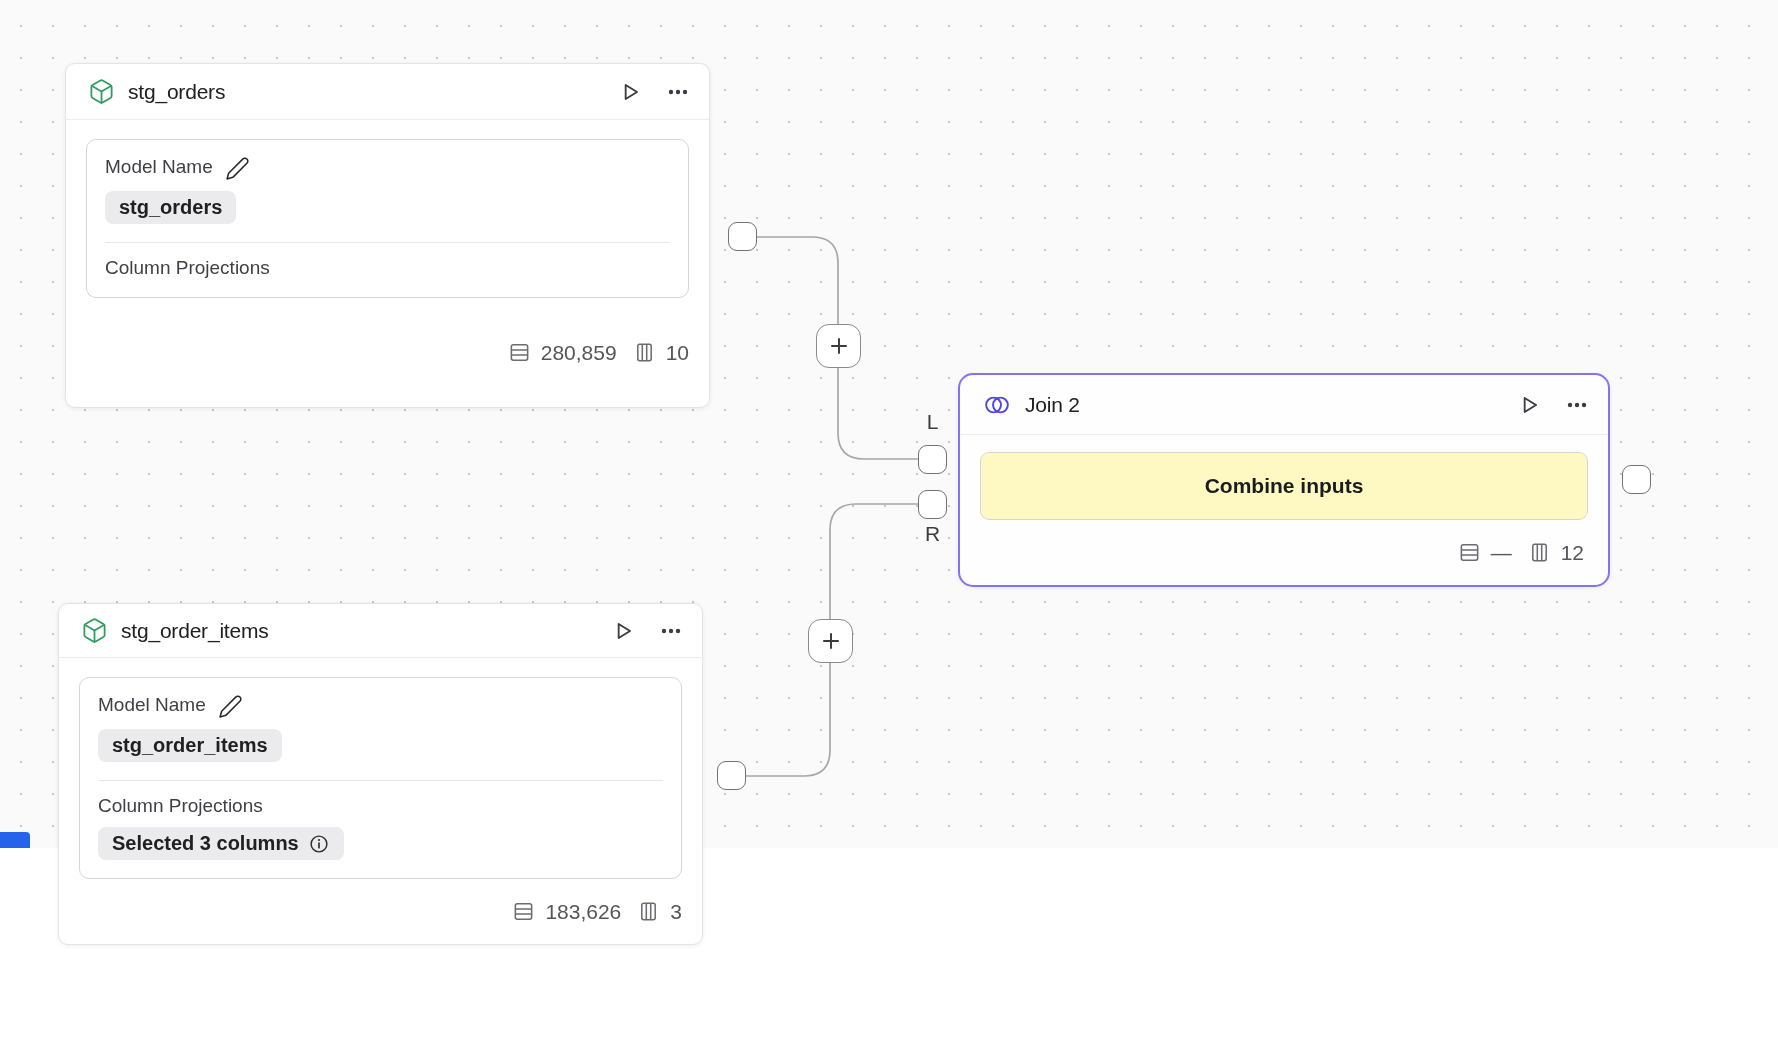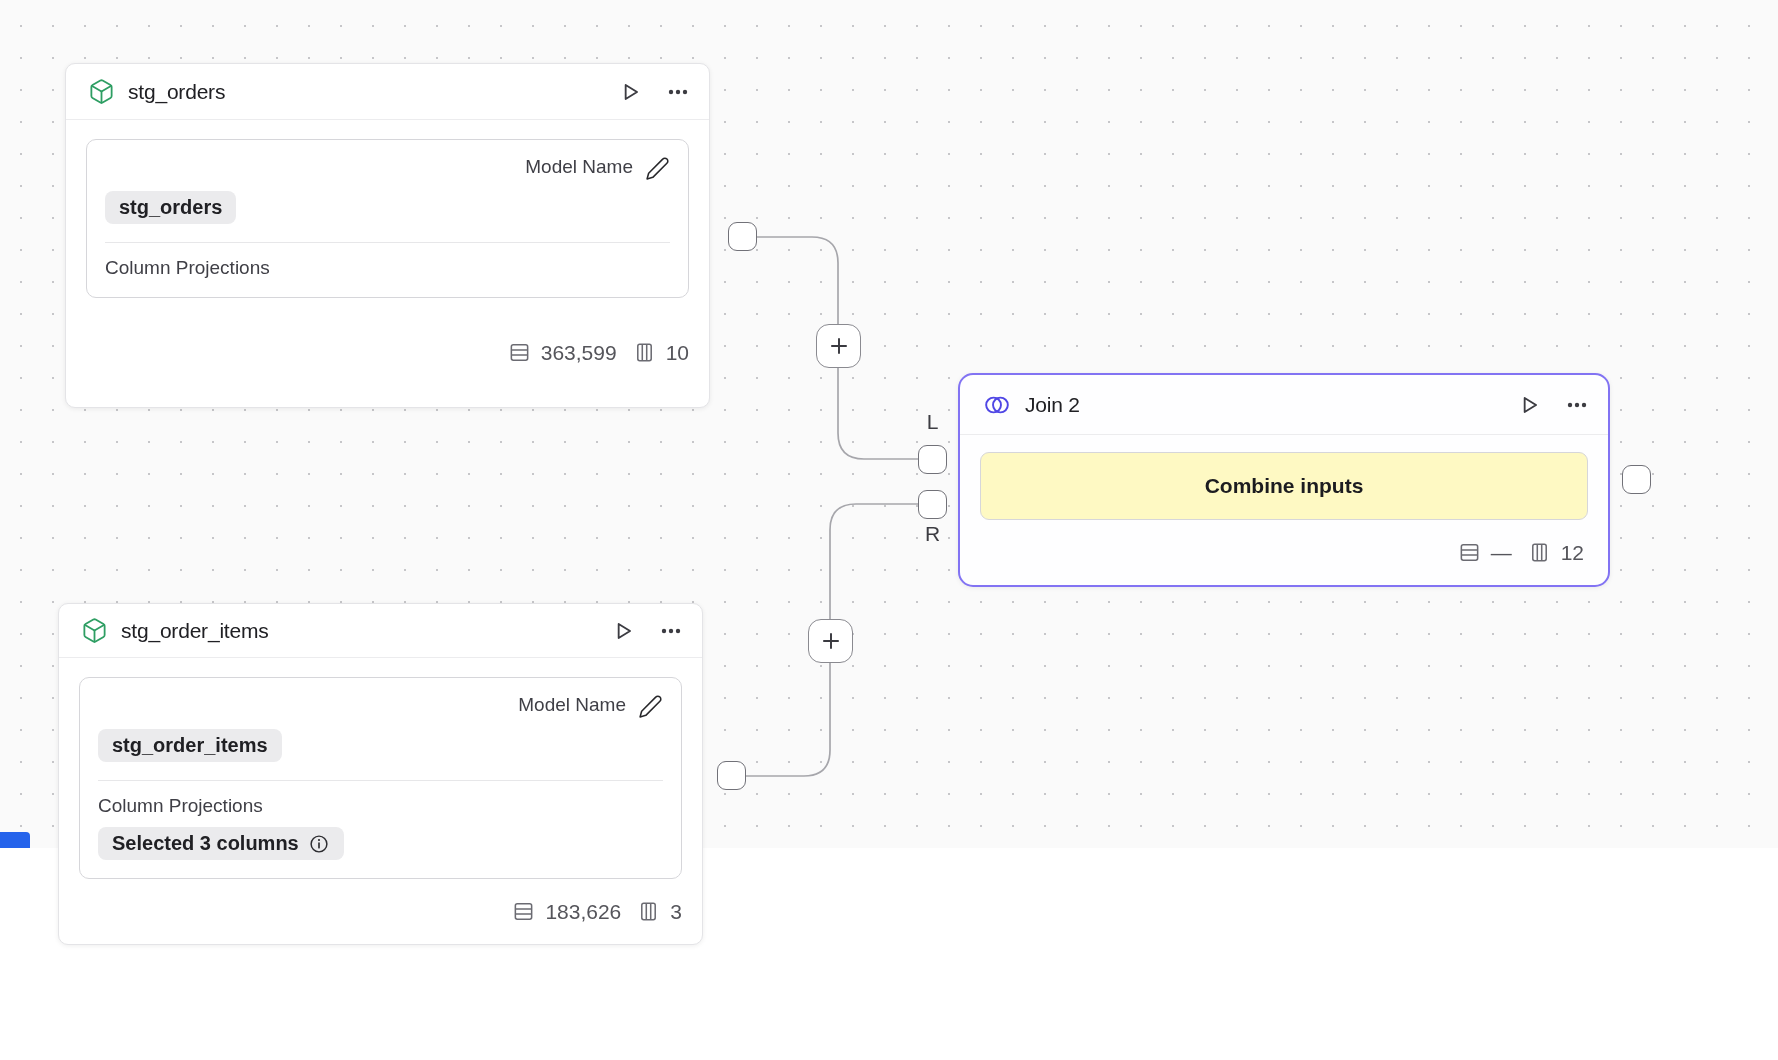--- a/index.html
+++ b/index.html
@@ -19,21 +19,21 @@
   .node-header{display:flex;align-items:center;gap:13px;padding:0 18px 0 22px;
     border-bottom:1px solid #ececee;flex:0 0 auto;}
   .model-node .node-header{height:56px;}
   .node-title{font-size:21px;font-weight:500;color:#202024;letter-spacing:-.2px;}
   .header-actions{margin-left:auto;display:flex;align-items:center;gap:22px;}
   .icon-btn{background:none;border:none;padding:0;display:flex;align-items:center;
     justify-content:center;color:#3c3c42;cursor:pointer;}
 
   .inner-panel{margin:19px 20px 0;border:1px solid #d6d6da;border-radius:10px;
     padding:16px 18px 18px;background:#fff;}
-  .field-row{display:flex;justify-content:flex-end;align-items:flex-start;gap:12px;}
+  .field-row{display:flex;justify-content:flex-start;align-items:flex-start;gap:12px;}
   .field-label{font-size:19px;color:#3f3f46;}
   .chip{display:inline-flex;align-items:center;gap:9px;background:#ebebed;border:none;
     border-radius:8px;padding:5px 14px;font-size:20px;font-weight:600;color:#202024;
     margin-top:10px;cursor:pointer;}
   .divider{height:1px;background:#e7e7e9;margin:18px 0 14px;}
 
   .node-footer{display:flex;justify-content:flex-end;align-items:center;gap:16px;
     padding:0 20px;flex:1;font-size:21px;color:#55555b;}
   .stat{display:inline-flex;align-items:center;gap:10px;}
   .stat svg{color:#6b6b72;}
@@ -104,21 +104,21 @@
       </div>
       <div class="divider"></div>
       <div class="field-label">Column Projections</div>
     </div>
     <div class="node-footer">
       <span class="stat">
         <svg width="23" height="23" viewBox="0 0 24 24" fill="none" stroke="currentColor" stroke-width="1.6">
           <rect x="3.5" y="4" width="17" height="16" rx="2"></rect>
             <path d="M3.5 9.3h17M3.5 14.6h17"></path>
         </svg>
-        <span>363,599</span>
+        <span>280,859</span>
       </span>
       <span class="stat">
         <svg width="23" height="23" viewBox="0 0 24 24" fill="none" stroke="currentColor" stroke-width="1.6">
           <rect x="5" y="3.5" width="14" height="17" rx="2"></rect>
             <path d="M9.7 3.5v17M14.3 3.5v17"></path>
         </svg>
         <span>10</span>
       </span>
     </div>
   </div>

